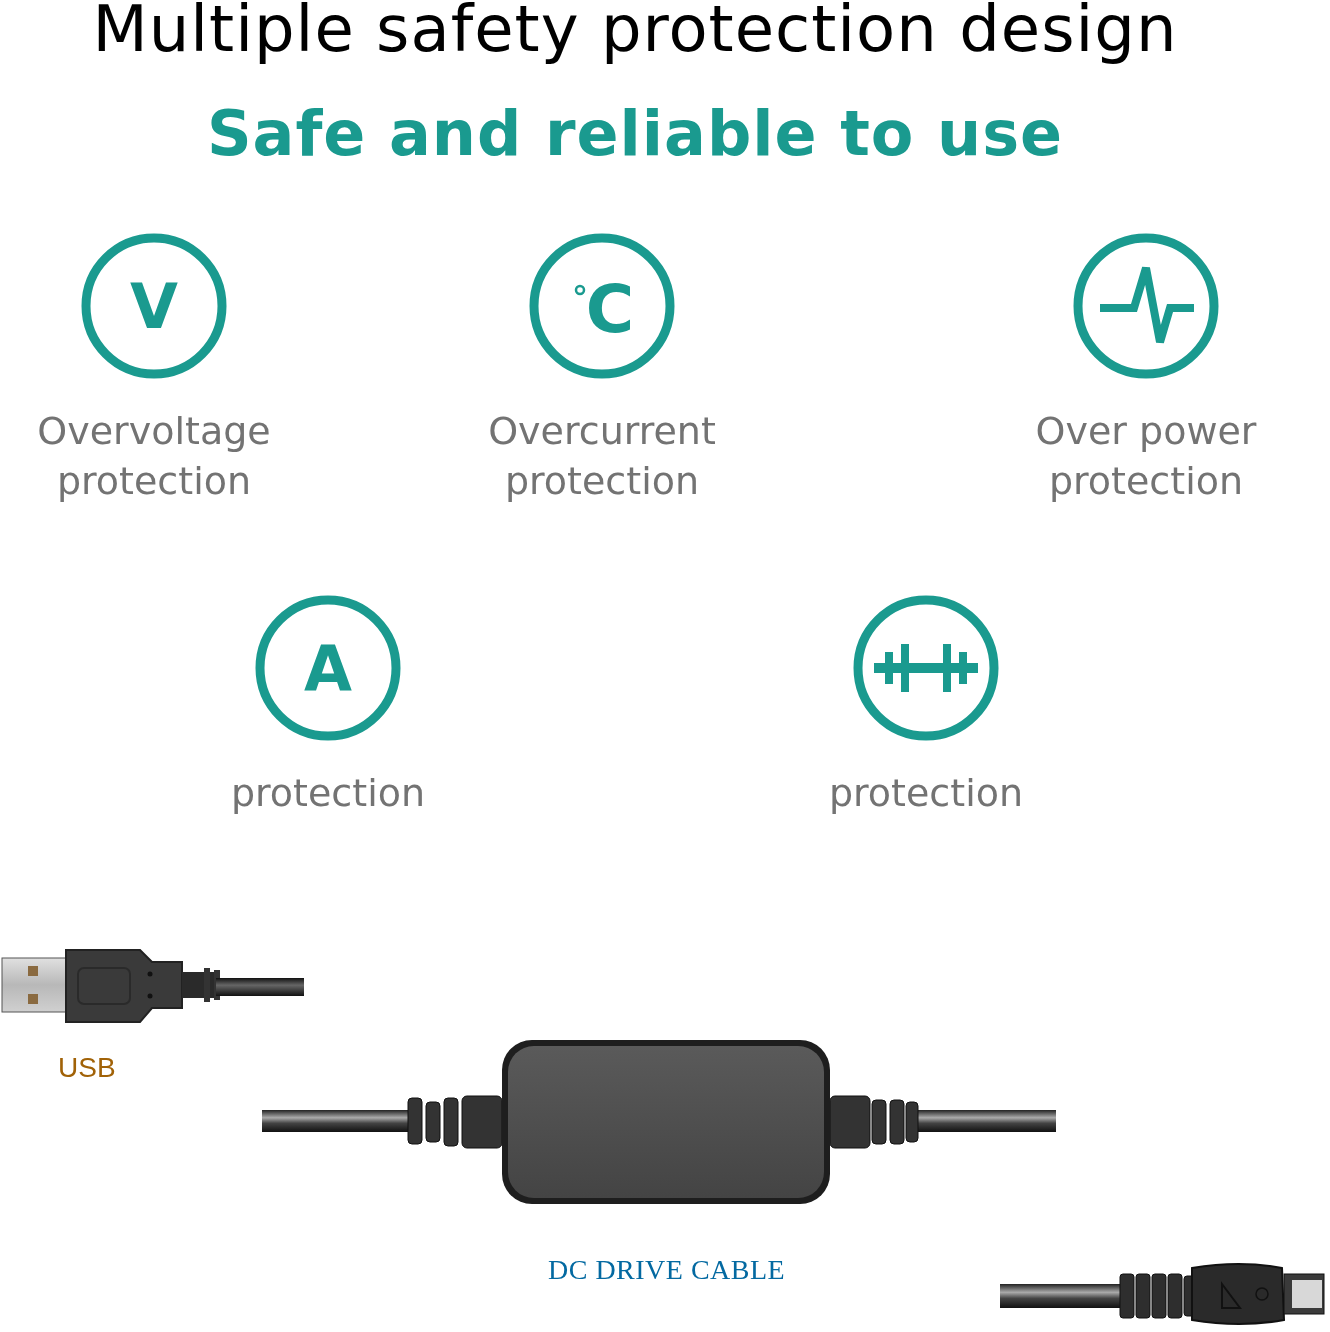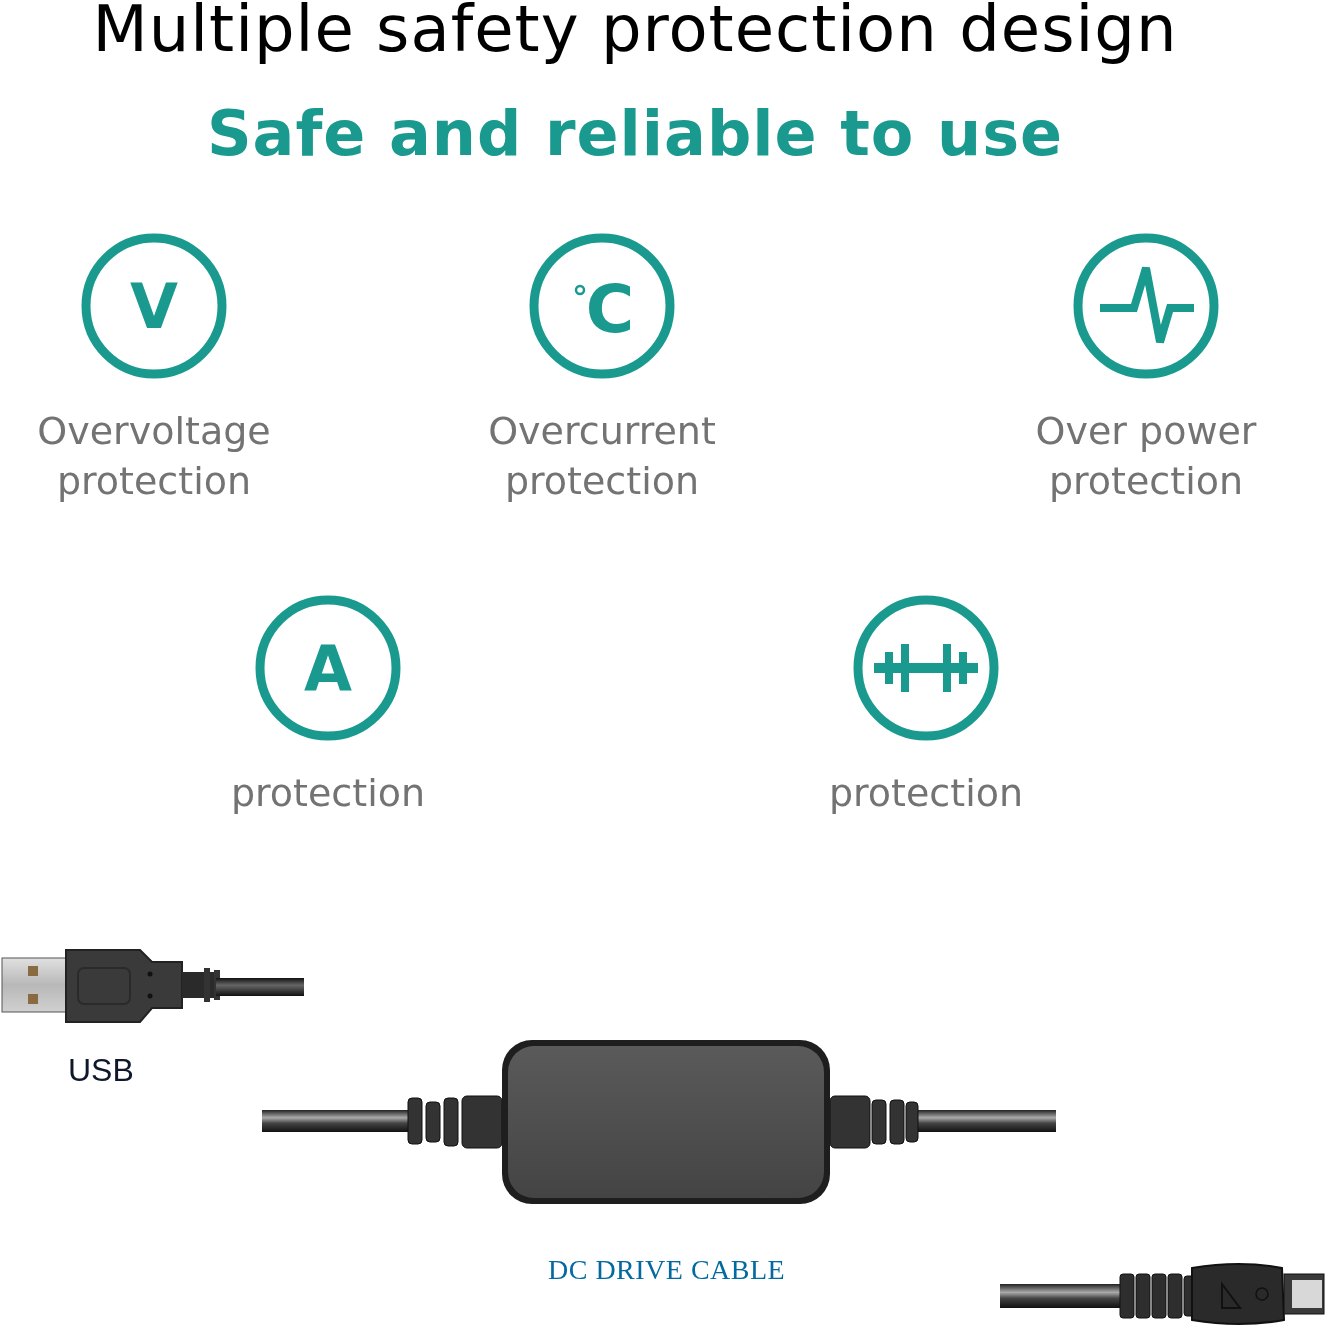--- a/index.html
+++ b/index.html
@@ -3,21 +3,21 @@
 <meta charset="utf-8">
 <style>
   html,body{margin:0;padding:0;background:#fff;}
   body{width:1330px;height:1332px;position:relative;overflow:hidden;font-family:"DejaVu Sans","Liberation Sans",sans-serif;}
   .abs{position:absolute;}
   .title{left:0;width:1270px;top:-8px;text-align:center;font-size:64px;color:#000;letter-spacing:1px;white-space:nowrap;}
   .subtitle{left:0;width:1270px;top:84px;text-align:center;font-size:62px;color:#1a9a8f;font-weight:bold;letter-spacing:1px;white-space:nowrap;margin-top:13px;}
   .feature{position:absolute;width:300px;text-align:center;}
   .feature .icon{display:block;margin:0 auto;width:152px;height:152px;}
   .feature .label{font-size:38px;line-height:50px;color:#737373;margin-top:24px;}
-  .usb-label{left:68px;top:1052px;font-size:32px;color:#0f172a;font-family:"Liberation Sans",sans-serif;}
+  .usb-label{left:58px;top:1052px;font-size:28px;color:#a16207;font-family:"Liberation Sans",sans-serif;}
   .dc-label{left:548px;top:1254px;font-size:28px;color:#0369a1;font-family:"Liberation Serif",serif;letter-spacing:0.5px;}
 </style>
 </head>
 <body>
 
 <div class="abs title">Multiple safety protection design</div>
 <div class="abs subtitle">Safe and reliable to use</div>
 
 <div class="feature" style="left:4px;top:230px;">
   <svg class="icon" viewBox="0 0 152 152">

